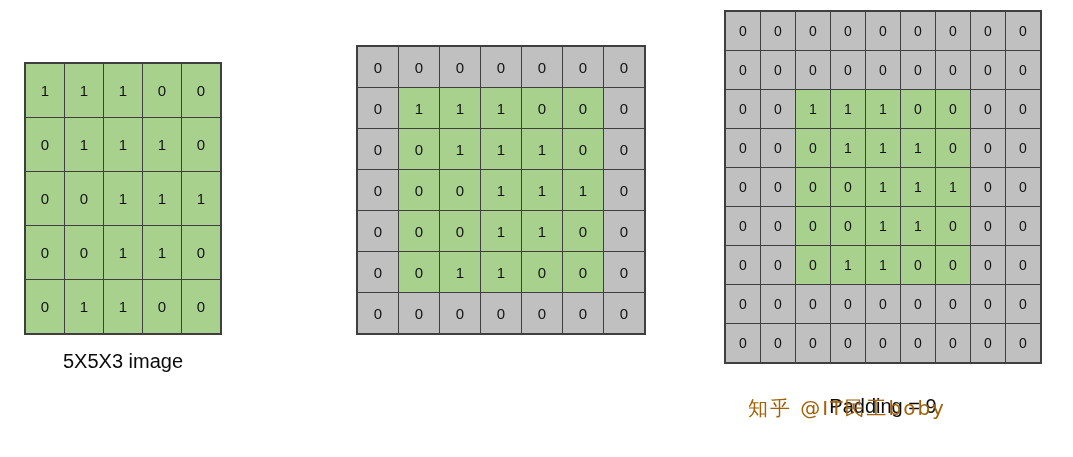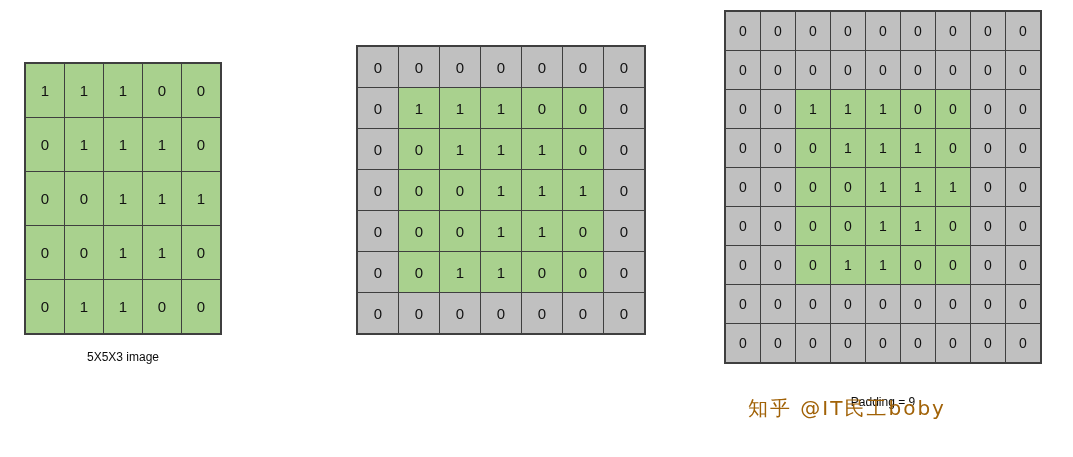--- a/index.html
+++ b/index.html
@@ -60,21 +60,21 @@
   #figure-pad2 .grid td {
     width: 34px;
     height: 38px;
     font-size: 14px;
   }
 
   .caption {
     position: absolute;
     width: 100%;
     text-align: center;
-    font-size: 12px;
+    font-size: 20px;
     color: #0b0b0b;
     font-family: "Liberation Sans", sans-serif;
     white-space: nowrap;
   }
 
   
   .watermark {
     position: absolute;
     left: 748px;
     top: 398px;

